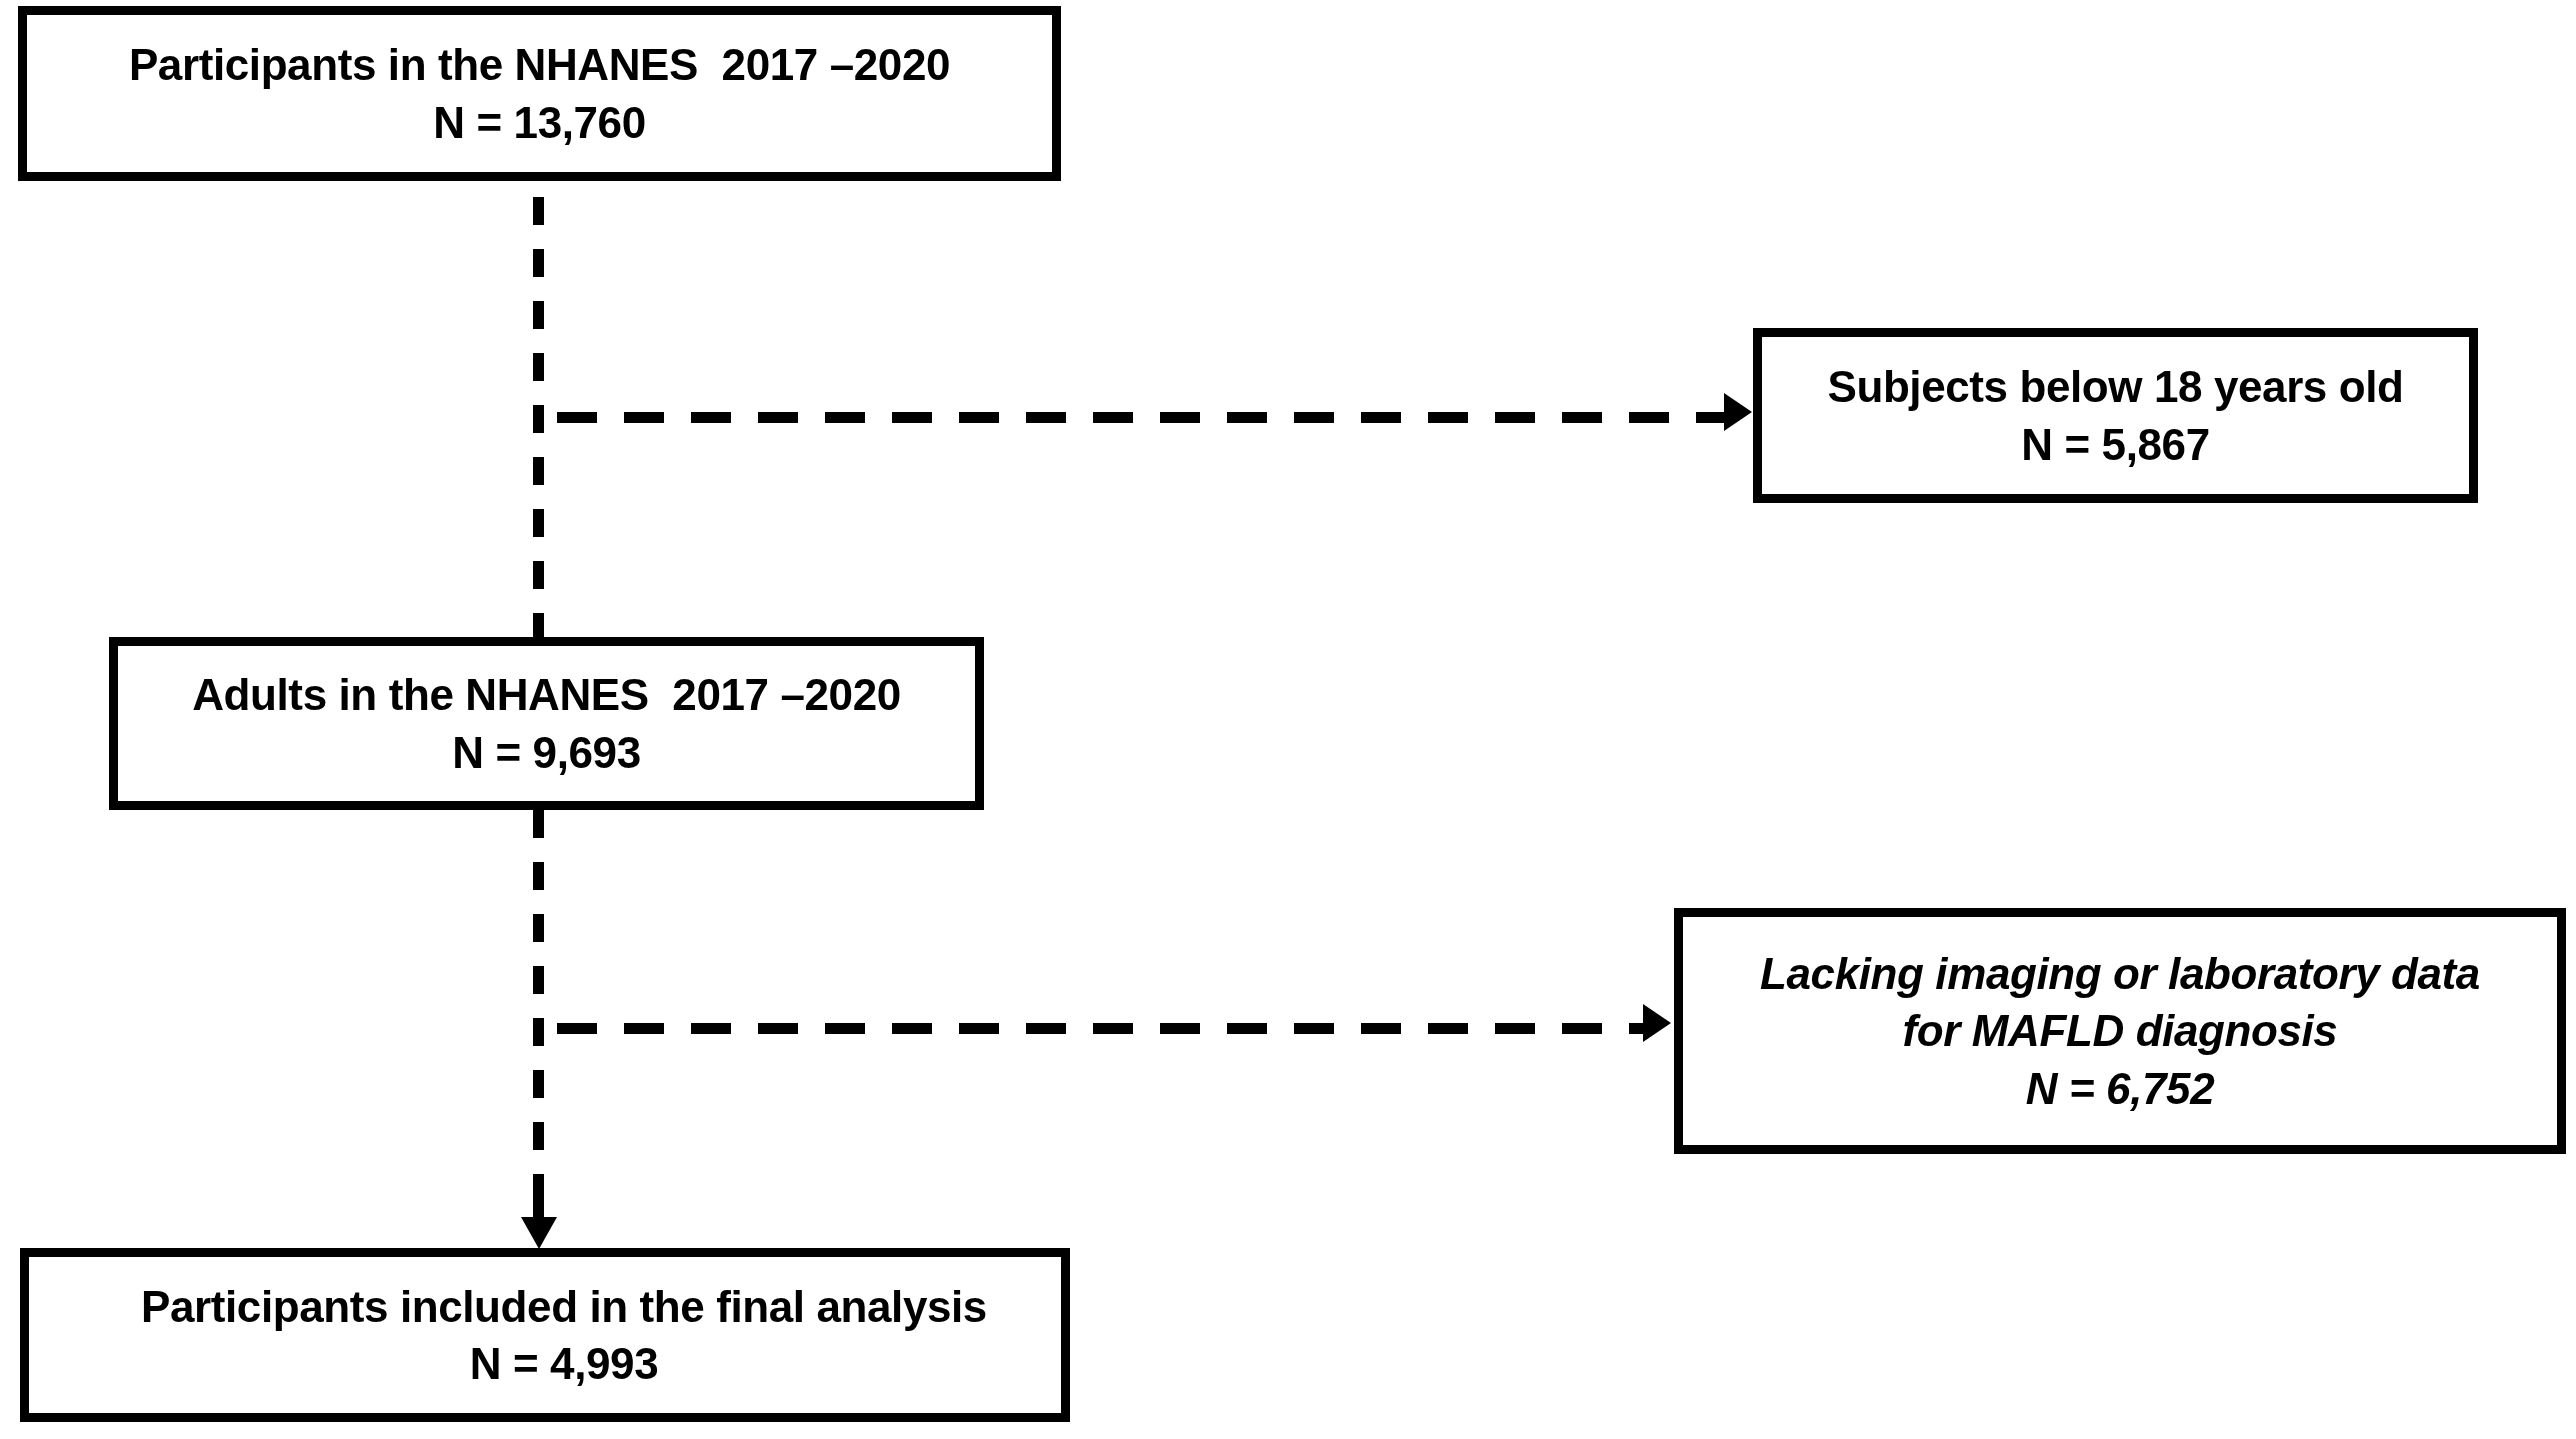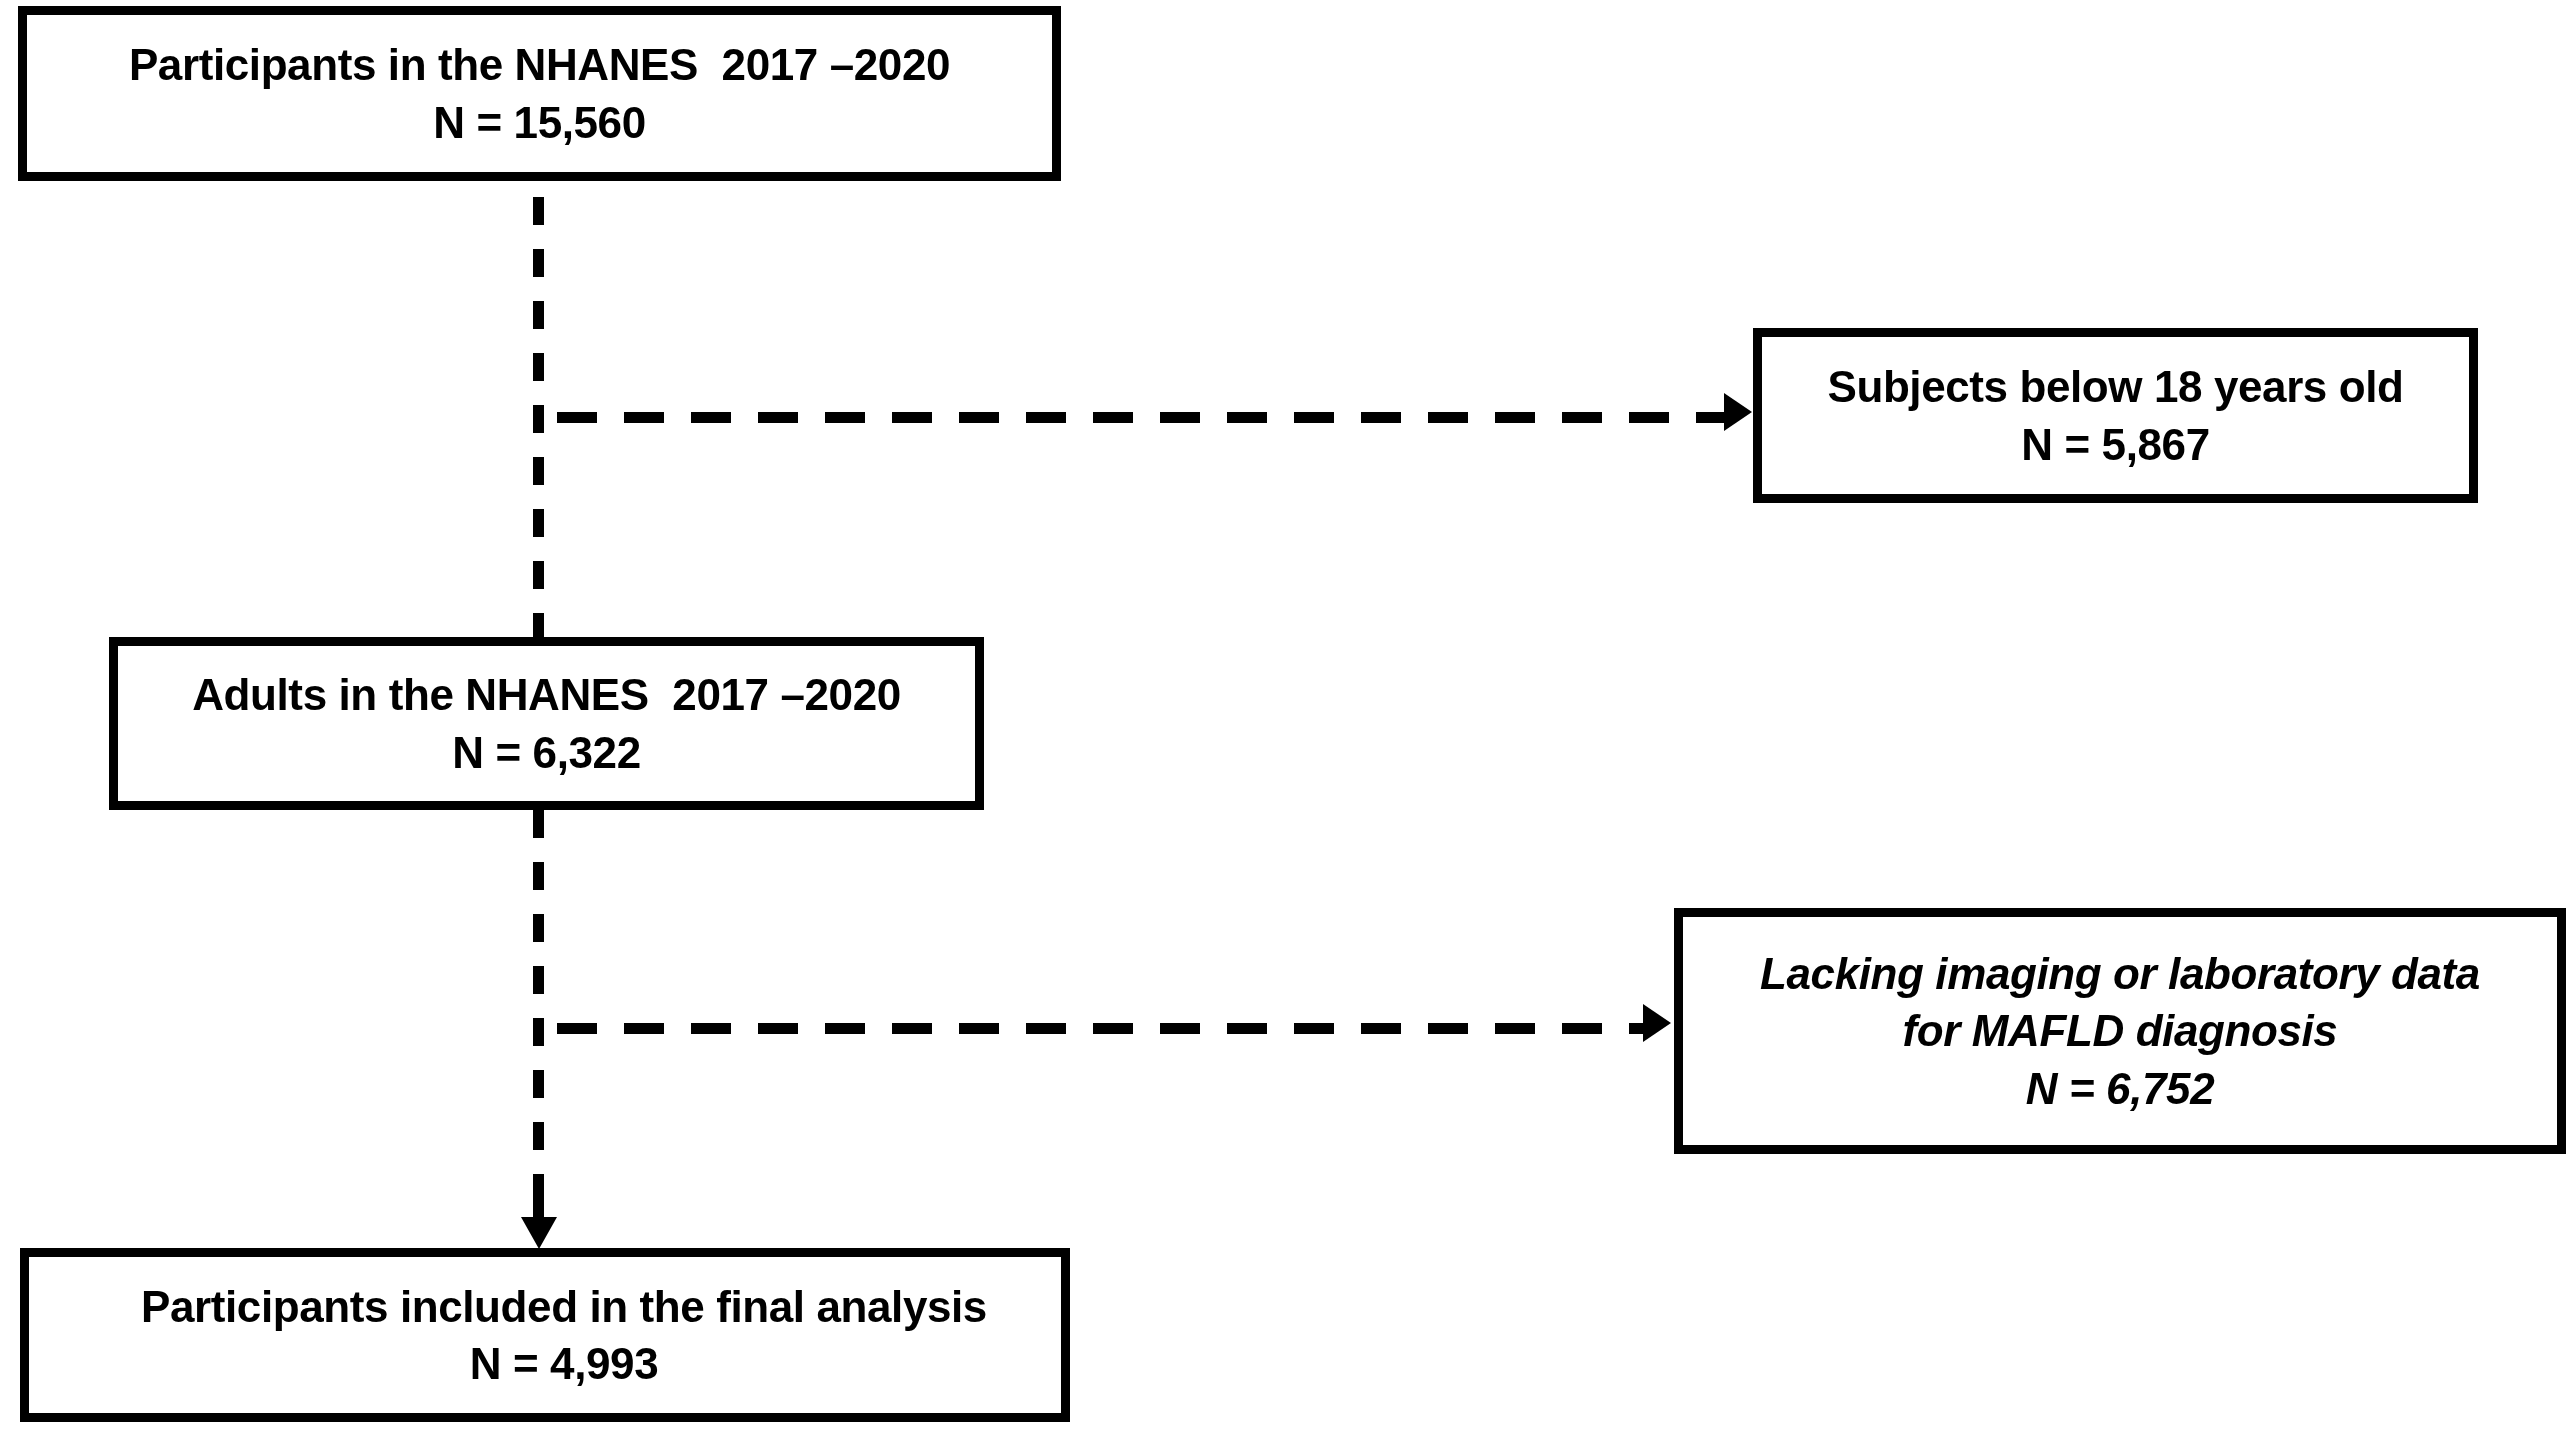--- a/index.html
+++ b/index.html
@@ -92,36 +92,36 @@
   #branch-2 { left: 557px; top: 1023px; width: 1087px; }
   #arrow-2  { left: 1643px; top: 1004px; }
 </style>
 </head>
 <body>
 
 <div id="canvas">
 
   <div class="flow-box" id="box-participants">
     <span class="line">Participants in the NHANES  2017 –2020</span>
-    <span class="line">N = 15,560</span>
+    <span class="line">N = 13,760</span>
   </div>
 
   <div class="dashed-v" id="trunk-1"></div>
 
   <div class="dashed-h" id="branch-1"></div>
   <div class="arrow-right" id="arrow-1"></div>
 
   <div class="flow-box" id="box-under18">
     <span class="line">Subjects below 18 years old</span>
     <span class="line">N = 5,867</span>
   </div>
 
   <div class="flow-box" id="box-adults">
     <span class="line">Adults in the NHANES  2017 –2020</span>
-    <span class="line">N = 6,322</span>
+    <span class="line">N = 9,693</span>
   </div>
 
   <div class="dashed-v" id="trunk-2"></div>
 
   <div class="dashed-h" id="branch-2"></div>
   <div class="arrow-right" id="arrow-2"></div>
 
   <div class="flow-box" id="box-lacking">
     <span class="line">Lacking imaging or laboratory data</span>
     <span class="line">for MAFLD diagnosis</span>

